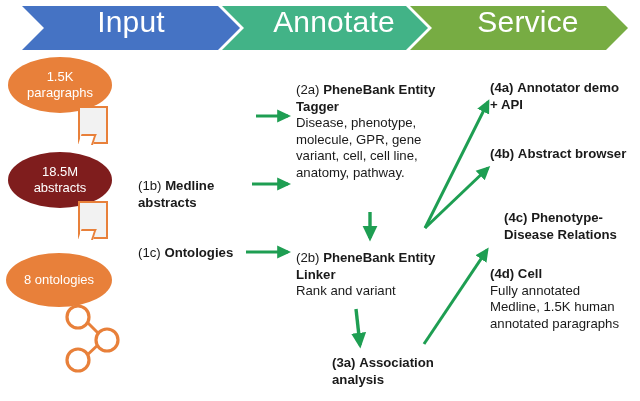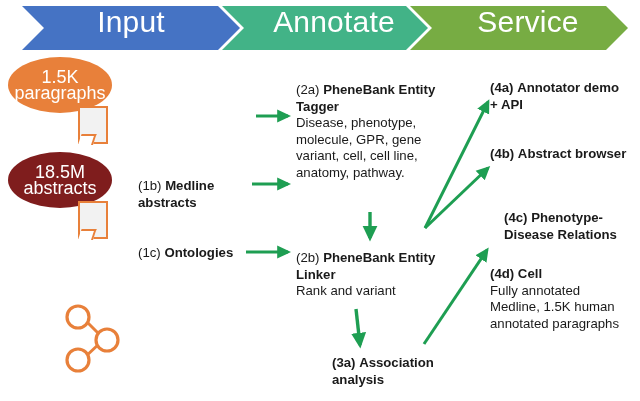--- a/index.html
+++ b/index.html
@@ -39,21 +39,21 @@
   #chev-label-input   { left: 22px;  width: 218px; }
   #chev-label-annot   { left: 240px; width: 188px; }
   #chev-label-service { left: 428px; width: 200px; }
 
   
   .oval {
     position: absolute;
     border-radius: 50%;
     background: #E8803A;
     color: #ffffff;
-    font-size: 18px;
+    font-size: 13px;
     line-height: 16px;
     display: flex;
     flex-direction: column;
     align-items: center;
     justify-content: center;
     text-align: right;
     box-sizing: border-box;
   }
   .oval span { display: block; }
 
@@ -124,20 +124,23 @@
     <span>paragraphs</span>
   </div>
   <div class="doc-icon" style="left:78px; top:106px;"></div>
 
   <div class="oval" style="left: 8px; top: 152px; width: 104px; height: 56px; background: #7f1d1d;">
     <span>18.5M</span>
     <span>abstracts</span>
   </div>
   <div class="doc-icon" style="left:78px; top:201px;"></div>
 
+  <div class="oval" style="left: 6px; top: 253px; width: 106px; height: 54px; background: rgb(232, 128, 58);">
+    <span>8 ontologies</span>
+  </div>
   <svg class="onto-icon" style="left:62px; top:303px;" width="62" height="70" viewBox="0 0 62 70">
     <line x1="24" y1="18" x2="40" y2="34" stroke="#E8803A" stroke-width="3"></line>
     <line x1="38" y1="40" x2="22" y2="55" stroke="#E8803A" stroke-width="3"></line>
     <circle cx="16" cy="14" r="11" fill="#ffffff" stroke="#E8803A" stroke-width="3.2"></circle>
     <circle cx="45" cy="37" r="11" fill="#ffffff" stroke="#E8803A" stroke-width="3.2"></circle>
     <circle cx="16" cy="57" r="11" fill="#ffffff" stroke="#E8803A" stroke-width="3.2"></circle>
   </svg>
 
 
   <div class="tblock" style="left:138px; top:178px; width:128px;">

